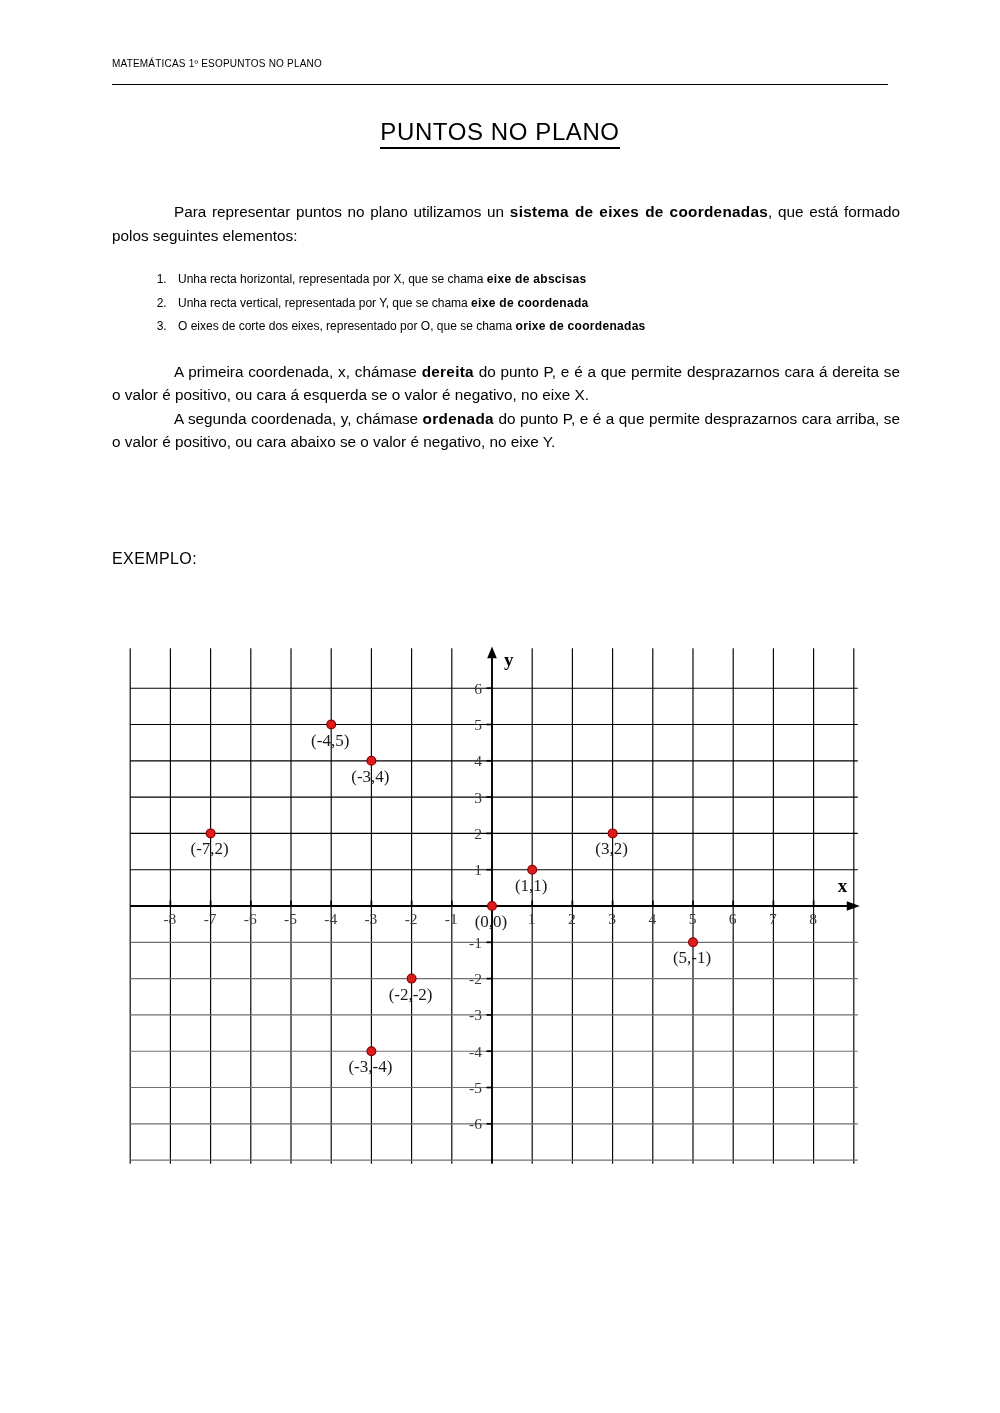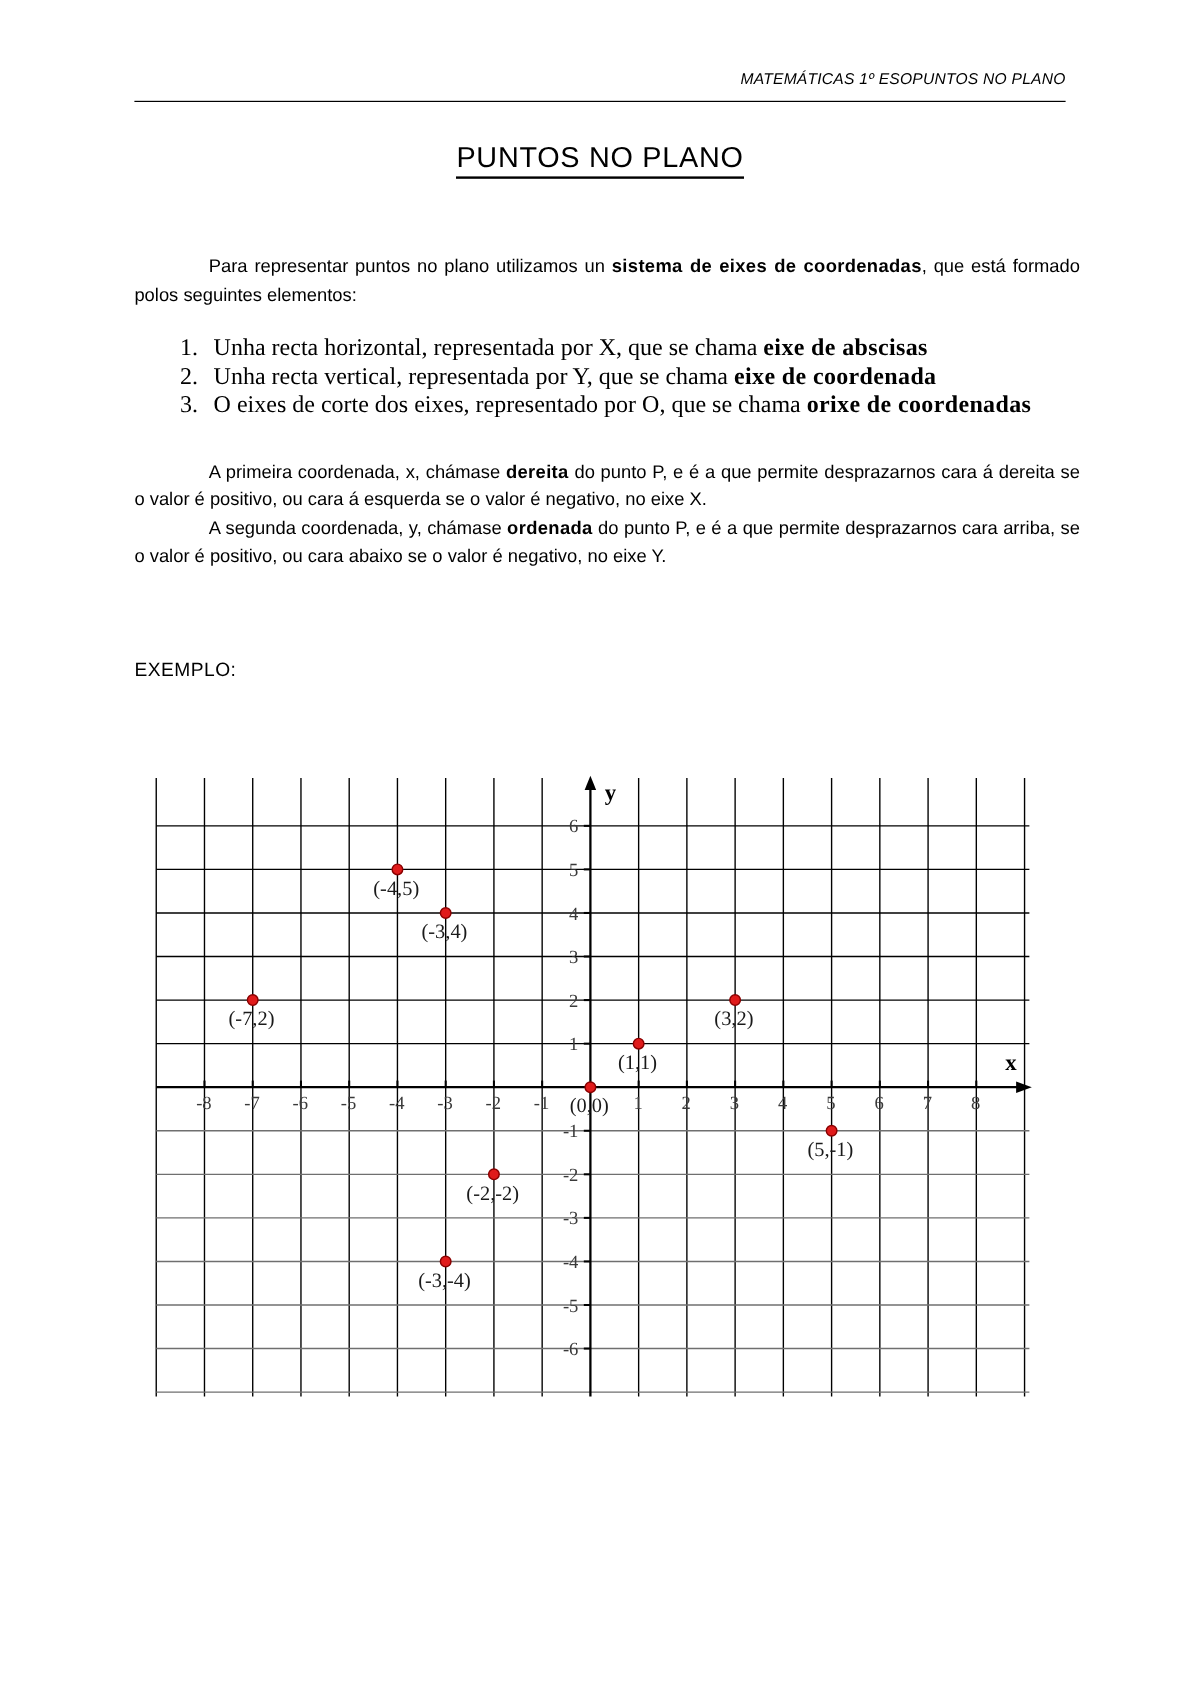--- a/index.html
+++ b/index.html
@@ -20,24 +20,23 @@
   
   .page-header {
     position: absolute;
     left: 112px;
     top: 58px;
     width: 776px;
     height: 26px;
     border-bottom: 1.6px solid #000;
     display: flex;
     align-items: flex-start;
-    justify-content: flex-end;
-    font-size: 13px;
+    justify-content: flex-start;
+    font-size: 10px;
     letter-spacing: 0.2px;
-    font-style: italic;
   }
   .header-left, .header-right { white-space: nowrap; }
 
   
   .doc-title {
     position: absolute;
     left: 0;
     top: 118px;
     width: 1000px;
     text-align: center;
@@ -54,36 +53,35 @@
     position: absolute;
     left: 112px;
     top: 200px;
     width: 788px;
     font-size: 15.3px;
     line-height: 23.5px;
   }
   .para {
     text-align: justify;
     text-justify: inter-word;
-    margin: 11px 0 0 0;
+    margin: 0 0 0 0;
   }
   .para.indent { text-indent: 62px; }
   .para + .para { margin-top: 0; }
   .gap-md { height: 21px; }
 
   ol.elements-list {
     margin: 0;
     padding-left: 58px;
     list-style-position: outside;
   }
   ol.elements-list li {
-    font-size: 20px;
+    font-size: 12px;
     line-height: 23.5px;
     padding-left: 8px;
-    font-family: Liberation Serif, serif;
   }
   b { font-weight: bold; letter-spacing: 0.3px; }
 
   .exemplo-label {
     position: absolute;
     left: 112px;
     top: 550px;
     font-size: 16px;
     letter-spacing: 0.4px;
   }

